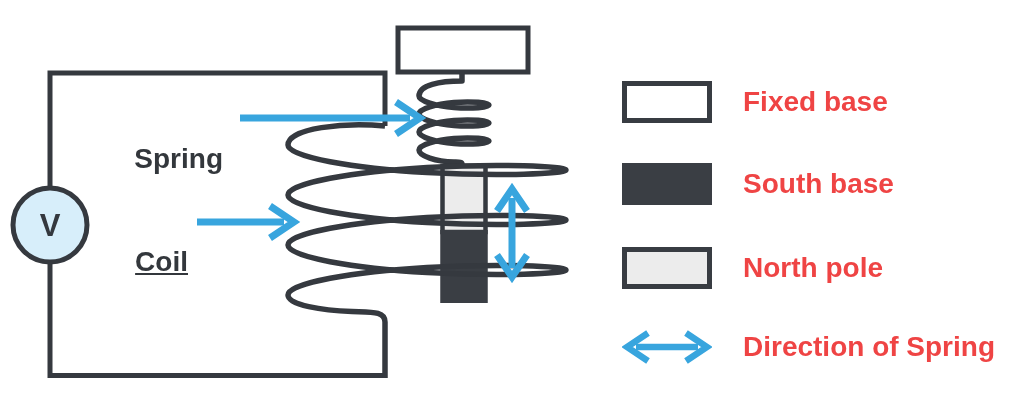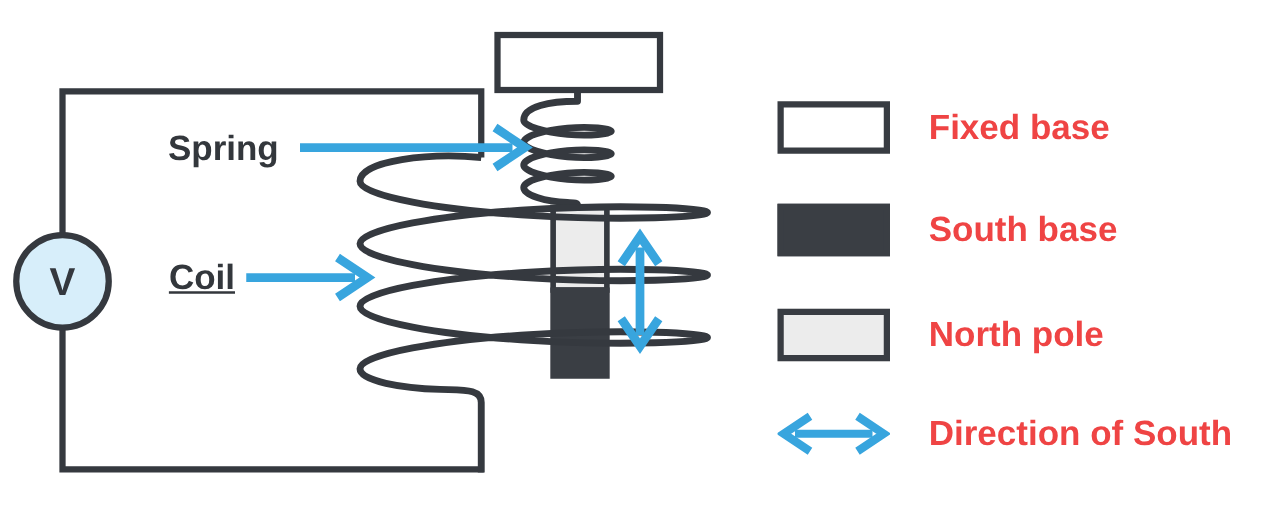--- a/index.html
+++ b/index.html
@@ -11,20 +11,21 @@
     font-family:"Liberation Sans","DejaVu Sans",sans-serif;
   }
   .stage svg{position:absolute;left:0;top:0;}
   .label{
     position:absolute;
     color:#33373c;
     font-size:28px;
     font-weight:600;
     text-align:right;
     line-height:34px;
+    margin-top:40px;
   }
   .legend{position:absolute;left:622px;top:0;width:402px;height:409px;}
   .legend-row{position:absolute;left:0;display:flex;align-items:center;}
   .swatch{
     width:90px;height:42px;
     box-sizing:border-box;
     border:5px solid #383c42;
     flex:0 0 auto;
   }
   .swatch.fixed{background:#ffffff;}
@@ -111,17 +112,17 @@
     <div class="legend-row" style="top:326px;">
       <div class="arrow-cell">
         <svg width="90" height="42" viewBox="0 0 90 42">
           <g stroke="#38a5de" stroke-width="6.5" fill="none" stroke-linejoin="miter">
             <path d="M 14 21 L 76 21"></path>
             <path d="M 26 7 L 5 21 L 26 35"></path>
             <path d="M 64 7 L 85 21 L 64 35"></path>
           </g>
         </svg>
       </div>
-      <div class="legend-label">Direction of South</div>
+      <div class="legend-label">Direction of Spring</div>
     </div>
 
   </div>
 </div>
 
 </body></html>

